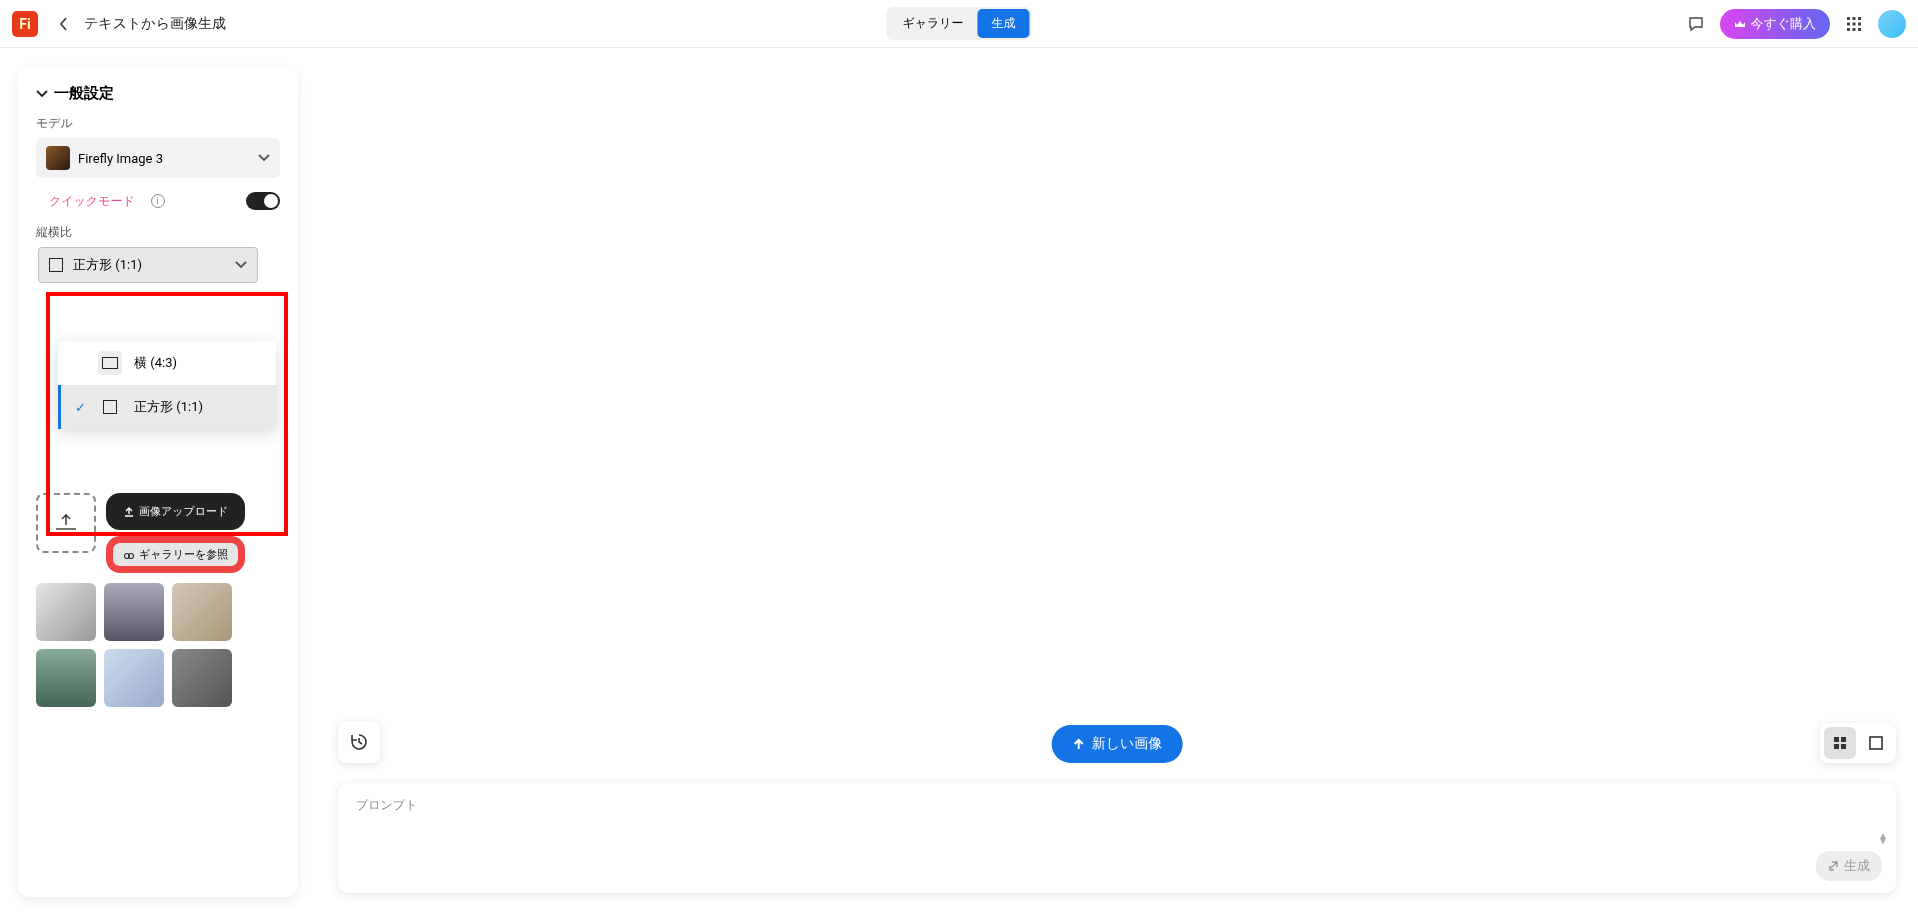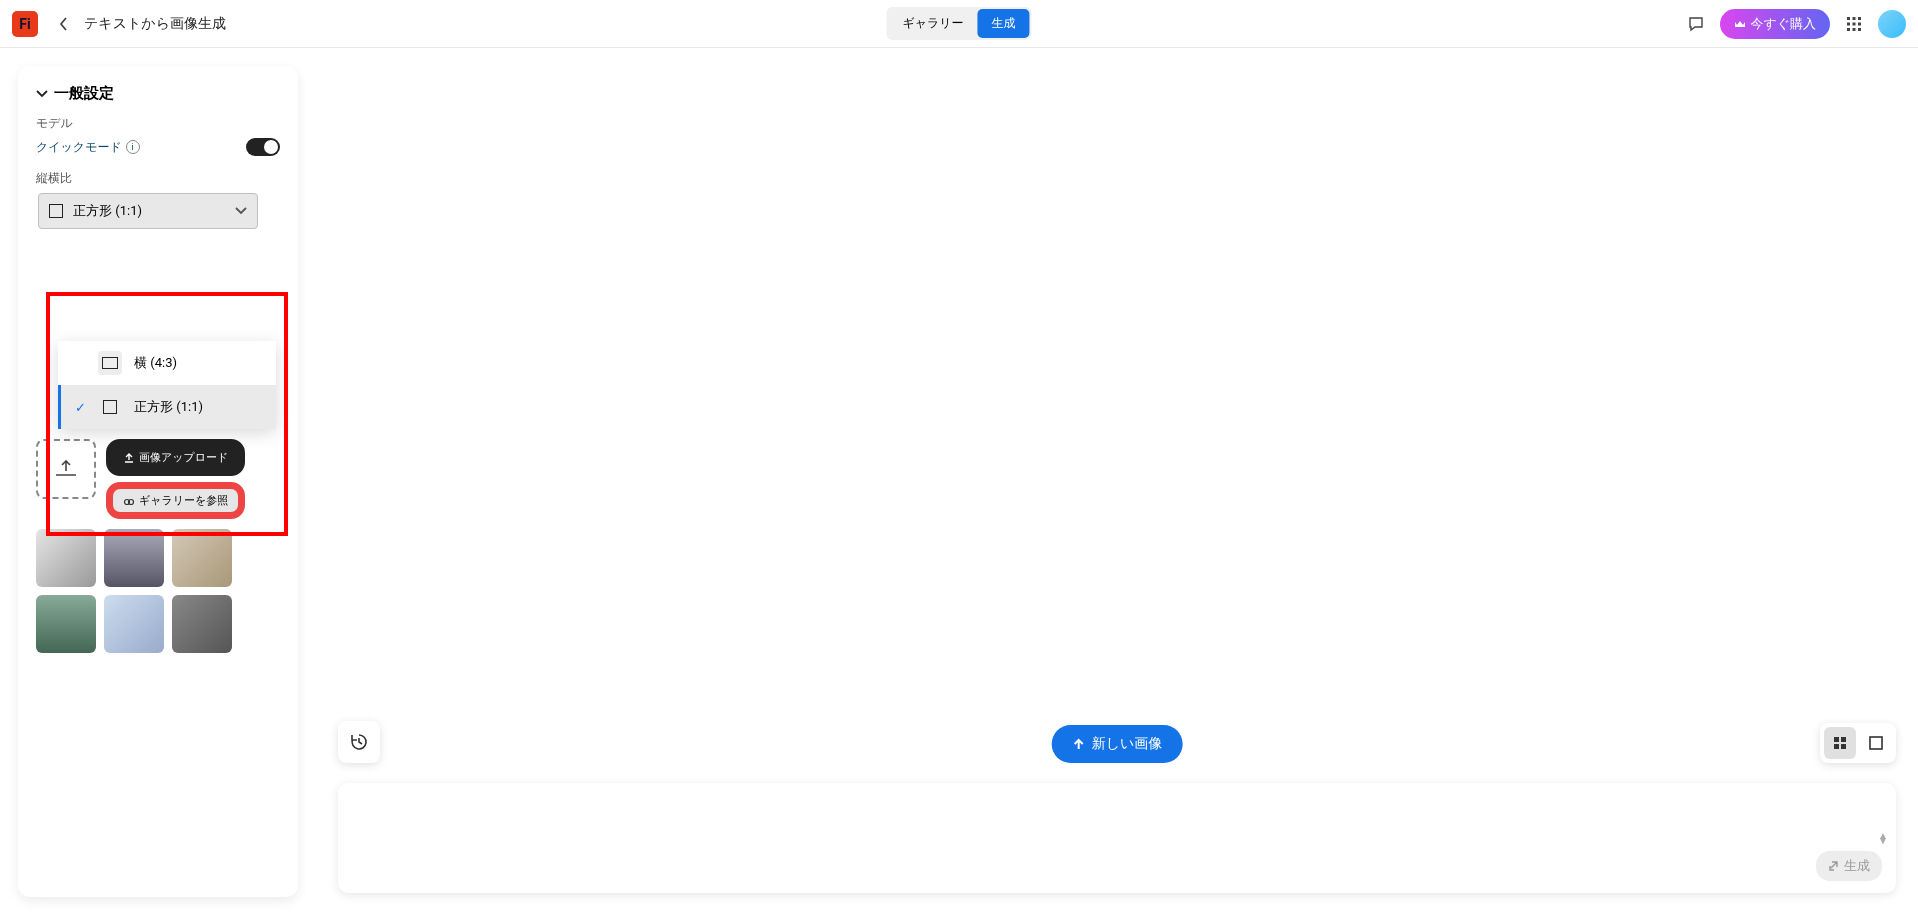--- a/index.html
+++ b/index.html
@@ -1,40 +1,40 @@
 <!DOCTYPE html>
 <html><head>
 <meta charset="utf-8">
 <style>
 * { margin: 0; padding: 0; box-sizing: border-box; font-family: -apple-system, BlinkMacSystemFont, "Segoe UI", Roboto, sans-serif; }
 body { background: #fff; width: 1918px; height: 915px; overflow: hidden; }
 
 .header { height: 48px; display: flex; align-items: center; padding: 0 12px; border-bottom: 1px solid #eaeaea; }
-.logo { width: 26px; height: 26px; background: #e8391a; border-radius: 5px; color: #0f172a; font-weight: bold; font-size: 14px; display: flex; align-items: center; justify-content: center; margin-right: 14px; }
+.logo { width: 26px; height: 26px; background: #e8391a; border-radius: 5px; color: #fef9c3; font-weight: bold; font-size: 14px; display: flex; align-items: center; justify-content: center; margin-right: 14px; }
 .back-btn { width: 24px; height: 24px; display: flex; align-items: center; justify-content: center; cursor: pointer; margin-right: 8px; }
 .page-title { font-size: 14px; color: #222; }
 .header-center { position: absolute; left: 50%; transform: translateX(-50%); display: flex; align-items: center; gap: 0; background: #f0f0f0; border-radius: 6px; padding: 2px; }
 .tab-btn { padding: 6px 14px; font-size: 12px; border-radius: 5px; cursor: pointer; }
 .tab-btn.active { background: #1473e6; color: #fff; }
 .header-right { margin-left: auto; display: flex; align-items: center; gap: 10px; }
 .icon-btn { width: 28px; height: 28px; display: flex; align-items: center; justify-content: center; cursor: pointer; }
 .buy-btn { background: linear-gradient(90deg, #d946ef, #6366f1); color: #fff; padding: 6px 14px; border-radius: 16px; font-size: 13px; display: flex; align-items: center; gap: 4px; cursor: pointer; }
 .apps-btn { width: 28px; height: 28px; display: flex; align-items: center; justify-content: center; cursor: pointer; }
 .avatar { width: 28px; height: 28px; border-radius: 50%; background: linear-gradient(135deg, #7dd3fc, #38bdf8); cursor: pointer; }
 
 .main { display: flex; height: calc(100% - 48px); }
 .sidebar { width: 280px; margin: 18px; background: #fff; border-radius: 12px; box-shadow: 0 4px 12px rgba(0,0,0,0.08); padding: 18px; position: relative; }
 .section-header { display: flex; align-items: center; gap: 6px; font-size: 15px; font-weight: 600; margin-bottom: 12px; }
 .field-label { font-size: 12px; color: #555; margin-bottom: 6px; }
 .select-box { background: #f2f2f2; border-radius: 6px; padding: 8px 10px; display: flex; align-items: center; gap: 8px; cursor: pointer; margin-bottom: 14px; position: relative; }
 .model-thumb { width: 24px; height: 24px; background: linear-gradient(135deg,#8b5a2b,#2b1810); border-radius: 4px; }
 .select-text { flex: 1; font-size: 13px; }
 .chevron { color: #555; }
 .row { display: flex; align-items: center; justify-content: space-between; margin-bottom: 14px; }
-.row-label { font-size: 12px; color: #0c4a6e; display: flex; align-items: center; gap: 4px; }
+.row-label { font-size: 12px; color: #ec4899; display: flex; align-items: center; gap: 16px; margin-left: 13px; }
 .info-icon { width: 14px; height: 14px; border: 1px solid #888; border-radius: 50%; font-size: 9px; display: flex; align-items: center; justify-content: center; }
 .toggle { width: 34px; height: 18px; background: #222; border-radius: 9px; position: relative; cursor: pointer; }
 .toggle::after { content: ''; position: absolute; right: 2px; top: 2px; width: 14px; height: 14px; background: #fff; border-radius: 50%; }
 
 .highlight-box { border: 4px solid #ff0000; position: absolute; left: 28px; top: 226px; width: 242px; height: 244px; z-index: 10; pointer-events: none; }
 .aspect-select { background: #e8e8e8; border: 1px solid #c0c0c0; border-radius: 4px; padding: 8px 10px; display: flex; align-items: center; gap: 10px; cursor: pointer; width: 220px; margin-left: 2px; margin-top: 6px; }
 .aspect-icon { width: 14px; height: 14px; border: 1.5px solid #222; }
 .aspect-icon.vert { width: 11px; height: 14px; }
 .aspect-icon.horiz { width: 16px; height: 12px; }
 .aspect-icon.wide { width: 18px; height: 10px; }
@@ -119,20 +119,27 @@
 
 <div class="main">
   <div class="sidebar">
     <div class="section-header">
       <svg width="12" height="8" viewBox="0 0 12 8">
           <path d="M1 1l5 5 5-5" stroke="#222" stroke-width="1.8" fill="none"></path>
         </svg>
       <span>一般設定</span>
     </div>
     <div class="field-label">モデル</div>
+    <div class="select-box">
+      <div class="model-thumb"></div>
+      <div class="select-text">Firefly Image 3</div>
+      <svg class="chevron" width="12" height="8" viewBox="0 0 12 8">
+          <path d="M1 1l5 5 5-5" stroke="#555" stroke-width="1.8" fill="none"></path>
+        </svg>
+    </div>
     <div class="row">
       <div class="row-label">
         <span>クイックモード</span>
         <span class="info-icon">i</span>
       </div>
       <div class="toggle"></div>
     </div>
     <div class="field-label">縦横比</div>
     <div class="aspect-select">
       <div class="aspect-icon"></div>
@@ -215,20 +222,21 @@
             <rect x="9" y="9" width="5" height="5" fill="#333"></rect>
           </svg>
       </div>
       <div class="view-btn">
         <svg width="16" height="16" viewBox="0 0 16 16">
             <rect x="2" y="2" width="12" height="12" stroke="#333" stroke-width="1.6" fill="none"></rect>
           </svg>
       </div>
     </div>
     <div class="prompt-box">
+      <div class="prompt-label">プロンプト</div>
       <div class="resize-handle">▲<br>▼</div>
       <div class="gen-btn">
         <svg width="12" height="12" viewBox="0 0 12 12">
             <path d="M4 2h5v5M9 2L3 8M2 6v4h4" stroke="#999" stroke-width="1.4" fill="none"></path>
           </svg>
         <span>生成</span>
       </div>
     </div>
   </div>
 </div>

